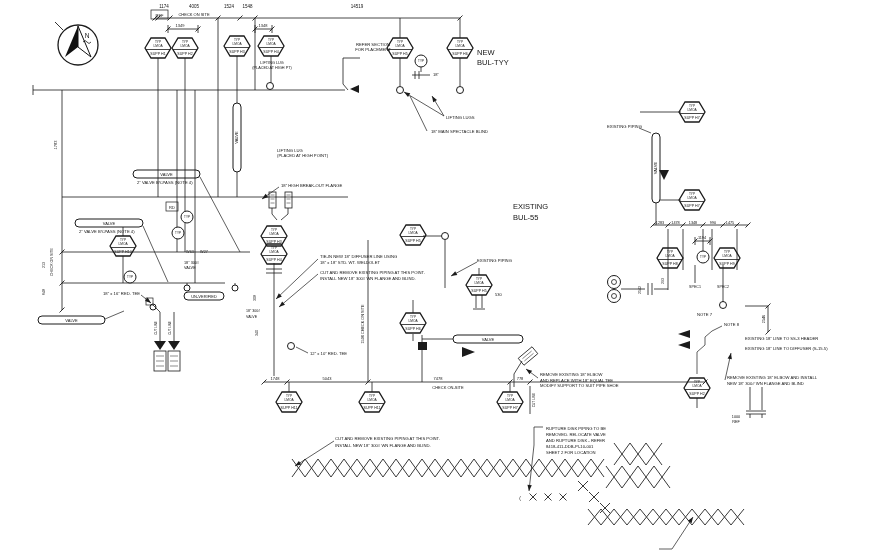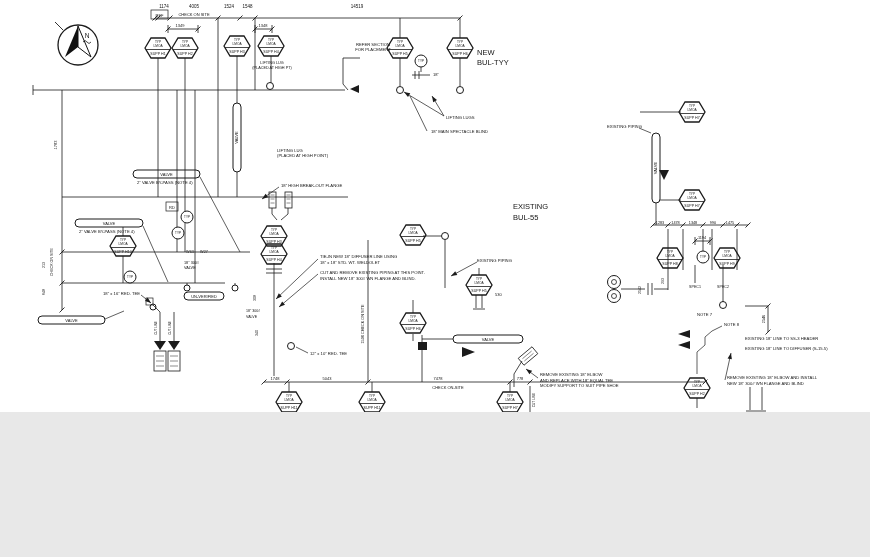--- a/index.html
+++ b/index.html
@@ -1,16 +1,16 @@
 <!DOCTYPE html>
 <html><head>
 <meta charset="utf-8">
 <style>
   html,body{margin:0;padding:0;background:#e8e8e8;}
-  .canvas{width:870px;height:412px;background:#ffffff;position:relative;overflow:hidden;
+  .canvas{width:870px;height:557px;background:#ffffff;position:relative;overflow:hidden;
           font-family:"Liberation Sans", sans-serif;}
   svg{display:block}
   svg text{font-family:"Liberation Sans", sans-serif;fill:#141414;}
   .ln{stroke:#1b1b1b;fill:none;}
 </style>
 </head>
 <body>
 
 <div class="canvas">
 <svg id="dwg" viewBox="0 0 870 557" width="870" height="557">

